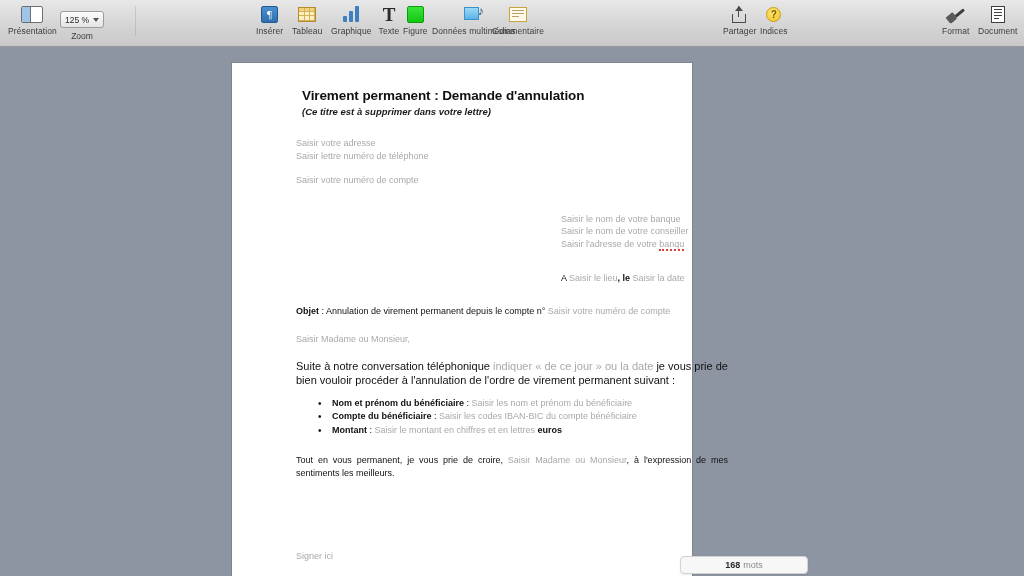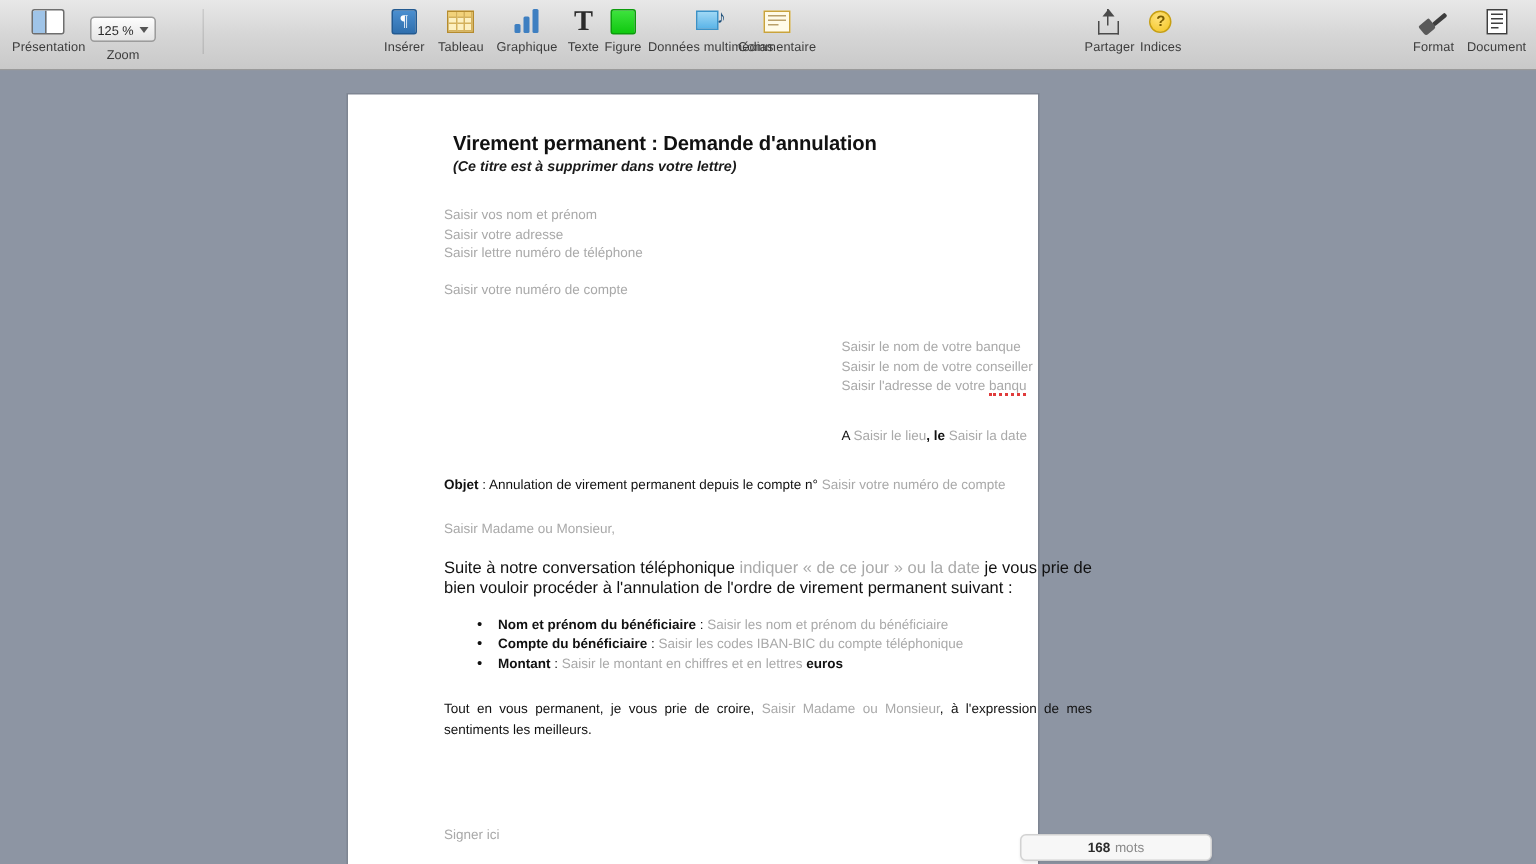--- a/index.html
+++ b/index.html
@@ -493,21 +493,20 @@
   </div>
 
   <div class="canvas">
     <div class="page">
       <div class="doc">
 
         <div class="t-title">Virement permanent : Demande d'annulation</div>
         <div class="t-sub">(Ce titre est à supprimer dans votre lettre)</div>
 
         <div class="blk sender">
-          <div>Saisir vos nom et prénom</div>
           <div>Saisir votre adresse</div>
           <div>Saisir lettre numéro de téléphone</div>
         </div>
 
         <div class="blk acct">Saisir votre numéro de compte</div>
 
         <div class="recipient">
           <div>Saisir le nom de votre banque</div>
           <div>Saisir le nom de votre  conseiller</div>
           <div><span>Saisir l'adresse de votre </span><span class="misspell">banqu</span></div>
@@ -516,21 +515,21 @@
         <div class="dateline"><span>A </span><span class="ph">Saisir le lieu</span><b>, le </b><span class="ph">Saisir la date</span></div>
 
         <div class="objet"><b>Objet</b><span> : Annulation de virement permanent depuis le compte n° </span><span class="ph">Saisir votre numéro de compte</span></div>
 
         <div class="salut ph">Saisir Madame ou Monsieur,</div>
 
         <div class="para"><span>Suite à notre conversation téléphonique </span><span class="ph">indiquer « de ce jour » ou la date</span><span> je vous prie de bien vouloir procéder à l'annulation de l'ordre de virement permanent suivant :</span></div>
 
         <ul class="list">
           <li><b>Nom et prénom du bénéficiaire</b><span> : </span><span class="ph">Saisir les nom et prénom du bénéficiaire</span></li>
-          <li><b>Compte du bénéficiaire</b><span> : </span><span class="ph">Saisir les codes IBAN-BIC du compte téléphonique</span></li>
+          <li><b>Compte du bénéficiaire</b><span> : </span><span class="ph">Saisir les codes IBAN-BIC du compte bénéficiaire</span></li>
           <li><b>Montant</b><span> : </span><span class="ph">Saisir le montant en chiffres et en lettres </span><b>euros</b></li>
         </ul>
 
         <div class="closing"><span>Tout en vous permanent, je vous prie de croire, </span><span class="ph">Saisir Madame ou Monsieur</span><span>, à l'expression de mes sentiments les meilleurs.</span></div>
 
       </div>
 
       <div class="sign ph">Signer ici</div>
 
       <div class="wordcount">

